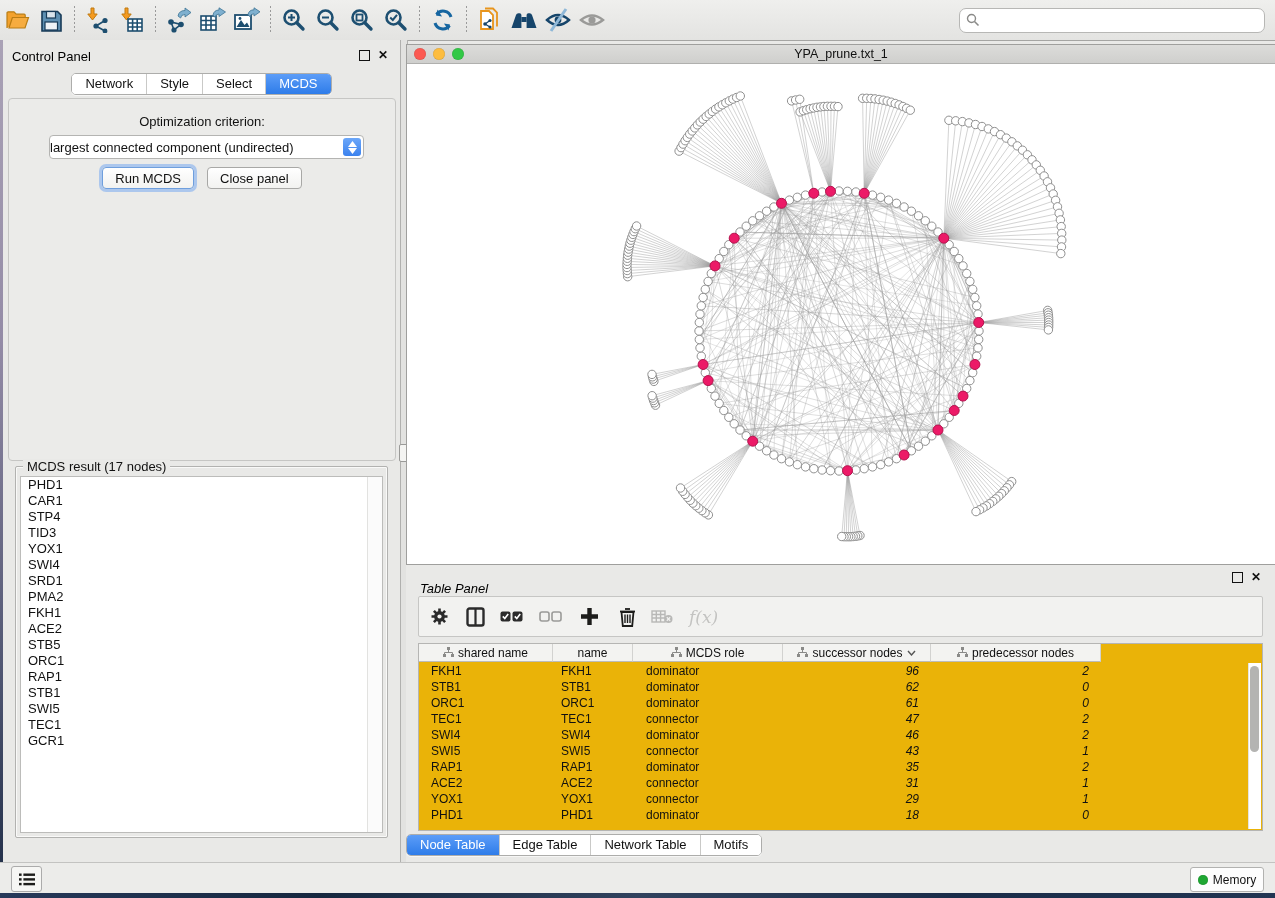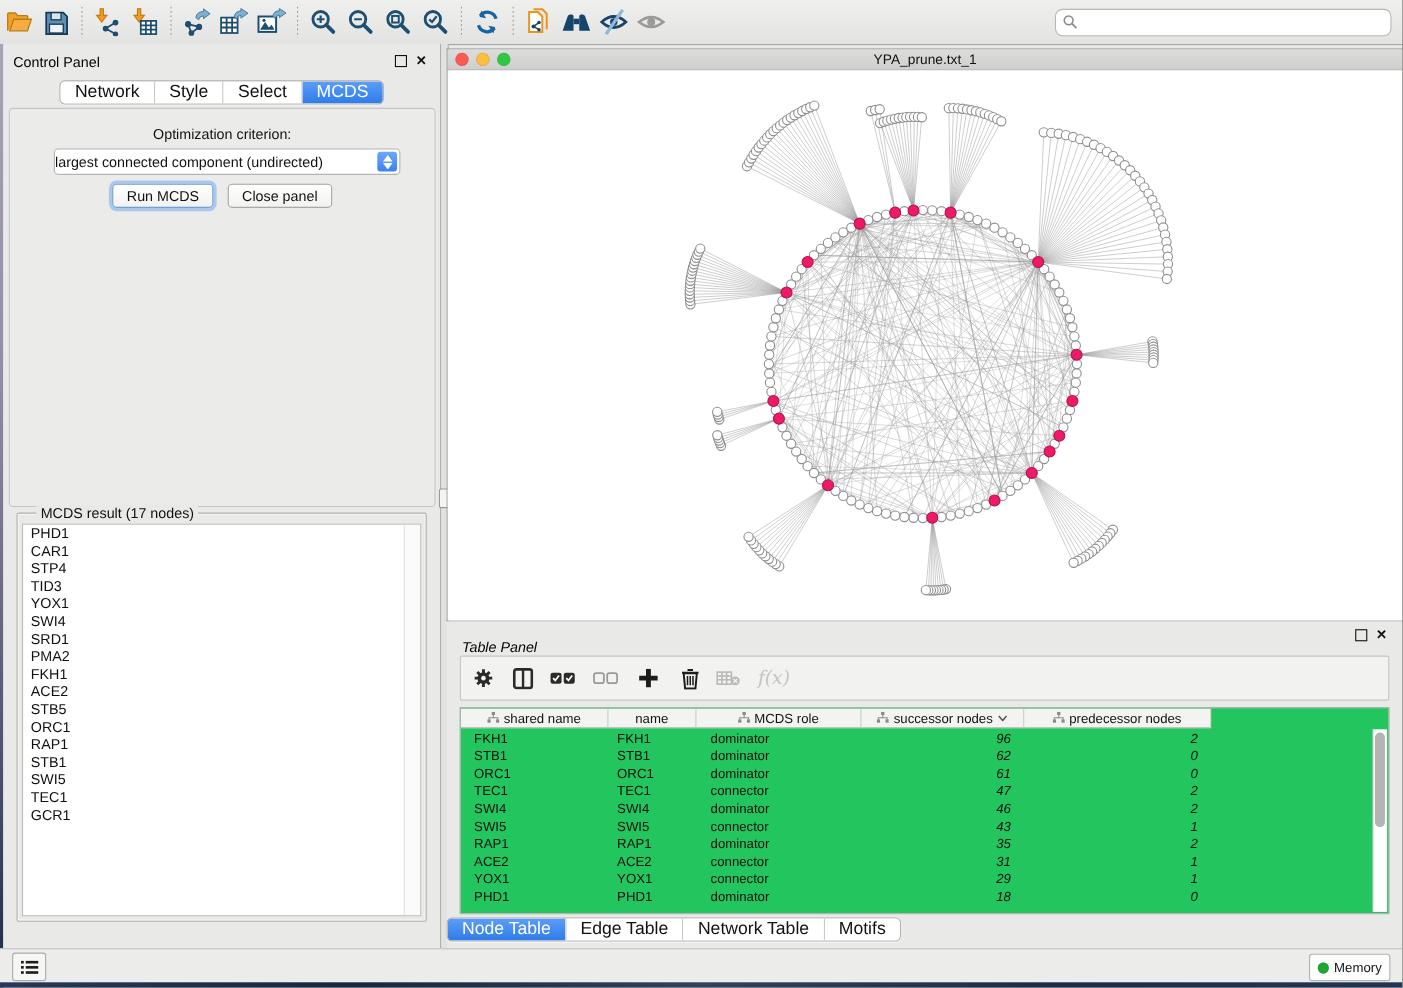--- a/index.html
+++ b/index.html
@@ -27,41 +27,41 @@
 
   
   #control-panel{left:3px;top:40px;width:397px;height:822px;background:#e9e9e7;}
   .panel-title{font-size:13px;color:#000;}
   .win-ctrls{position:absolute;display:flex;gap:8px;align-items:center;}
   .float-box{width:9px;height:9px;border:1.4px solid #111;display:inline-block;}
   .close-x{font-size:12px;font-weight:bold;color:#111;line-height:9px;}
 
   .seg{display:inline-flex;border:1px solid #adadab;border-radius:5px;background:#fff;overflow:hidden;
        box-shadow:0 1px 0 rgba(255,255,255,.6);}
-  .seg .s{padding:0 13px;height:20px;line-height:20px;font-size:16px;color:#111;background:#fff;
+  .seg .s{padding:0 13px;height:20px;line-height:20px;font-size:13px;color:#111;background:#fff;
           border-left:1px solid #c9c9c7;cursor:default;}
   .seg .s:first-child{border-left:none;}
   .seg .s.active{background:linear-gradient(#5c9df8,#2e7ce9);color:#fff;}
 
   #cp-inner{left:5px;top:58px;width:386px;height:361px;background:#ebebe9;
     border:1px solid #c6c6c4;border-radius:4px;}
   #opt-label{width:100%;top:15px;text-align:center;font-size:13px;}
   #opt-select{left:40px;top:36px;width:313px;height:22px;background:#fff;border:1px solid #b4b4b2;
     border-radius:4px;display:flex;align-items:center;font-size:13px;}
   #opt-select .val{flex:1;white-space:nowrap;overflow:hidden;}
   #opt-stepper{width:18px;height:18px;margin:2px;border-radius:3px;
     background:linear-gradient(#6ca7f9,#3b82ee);display:flex;flex-direction:column;
     align-items:center;justify-content:center;gap:1px;}
   .btn{background:linear-gradient(#ffffff,#f2f2f0);border:1px solid #a8a8a6;border-radius:4px;
     font-size:13px;height:22px;padding:0 12px;color:#111;}
   .btn.focused{border-color:#6f9fdd;box-shadow:0 0 0 3px rgba(120,170,240,.55);}
 
   #mcds-group{left:12px;top:426px;width:371px;height:370px;border:1px solid #b2b2b0;border-radius:2px;
     box-shadow:inset 0 0 0 1px rgba(255,255,255,.7);}
-  #mcds-legend{position:absolute;top:-8px;left:17px;background:#e9e9e7;padding:0 4px;font-size:13px;}
+  #mcds-legend{position:absolute;top:-8px;left:7px;background:#e9e9e7;padding:0 4px;font-size:13px;}
   #mcds-list{position:absolute;left:4px;top:9px;right:4px;bottom:4px;background:#fff;
     border:1px solid #bcbcba;overflow:hidden;}
   #mcds-scroll{position:absolute;top:0;right:0;width:14px;height:100%;background:#fbfbfb;border-left:1px solid #e2e2e0;}
   .mcds-item{font-size:13px;line-height:16px;padding-left:7px;}
 
   
   #v-splitter{left:400px;top:40px;width:6px;height:822px;background:#e2e2e0;
     border-left:1px solid #b0b0ae;border-right:1px solid #b0b0ae;}
   #v-grip{left:399px;top:444px;width:8px;height:16px;background:#f4f4f2;border:1px solid #9a9a98;border-radius:2px;}
 
@@ -74,21 +74,21 @@
   #net-title{position:absolute;left:0;right:0;text-align:center;font-size:12.5px;color:#111;}
   #net-canvas-wrap{position:absolute;left:0;top:19px;right:0;bottom:0;background:#fff;}
 
   
   #table-panel{left:406px;top:565px;width:869px;height:297px;background:#e9e9e7;}
   #tp-toolbar{left:12px;top:31px;width:845px;height:41px;background:#f2f2f0;
     border:1px solid #c6c6c4;border-radius:2px;display:flex;align-items:center;box-sizing:border-box;}
   .tp-btn{height:30px;display:flex;align-items:center;justify-content:center;flex:0 0 auto;}
   #fx-label{font-family:"DejaVu Serif",serif;font-style:italic;font-size:17px;color:#c3c3c1;margin-left:10px;}
 
-  #tp-table{left:12px;top:78px;width:845px;height:188px;background:#22c55e;border:1px solid #b5b5b3;
+  #tp-table{left:12px;top:78px;width:845px;height:188px;background:#eab308;border:1px solid #b5b5b3;
     box-sizing:border-box;overflow:hidden;}
   #tp-header{position:absolute;left:0;top:0;height:18px;display:flex;}
   .hcell{box-sizing:border-box;height:18px;background:#f3f3f1;border-right:1px solid #d2d2d0;
     border-bottom:1px solid #bcbcba;display:flex;align-items:center;justify-content:center;gap:4px;
     font-size:12px;color:#111;}
   .trow{position:absolute;left:0;height:16px;display:flex;font-size:12px;}
   .tcell{box-sizing:border-box;height:16px;line-height:16px;white-space:nowrap;overflow:hidden;}
   .tcell.num{text-align:right;padding-right:12px;font-style:italic;}
   #tp-vscroll{position:absolute;top:19px;right:1px;width:12px;bottom:1px;background:#fff;border-left:1px solid #e4e4e2;}
   #tp-thumb{position:absolute;top:3px;left:1px;width:9px;height:86px;background:#b4b4b2;border-radius:5px;}

